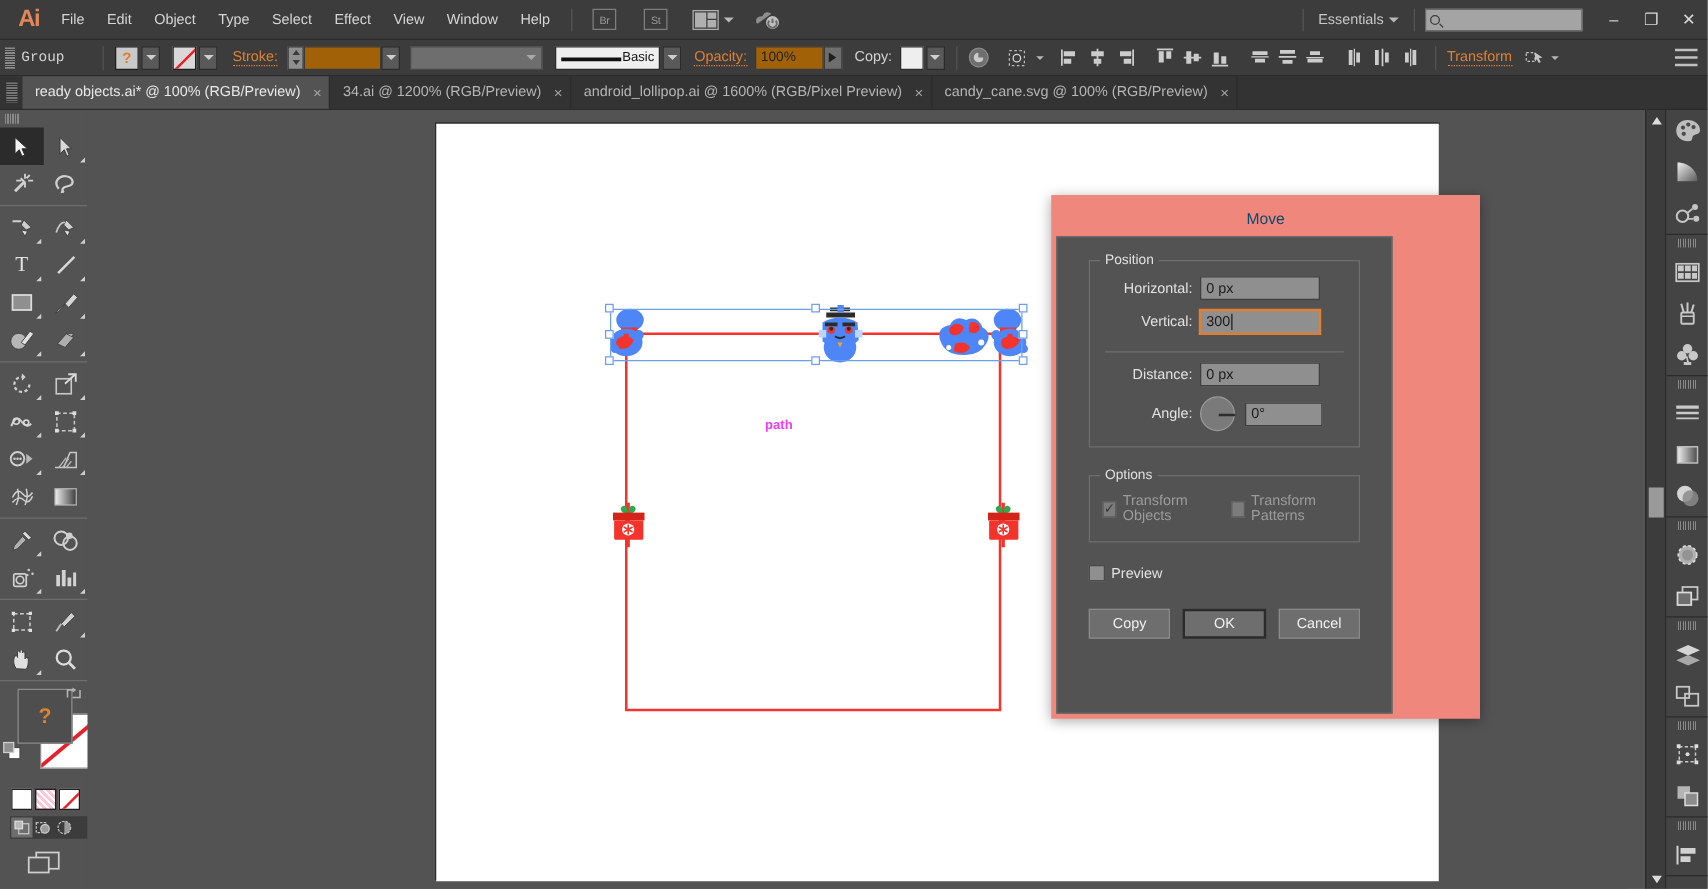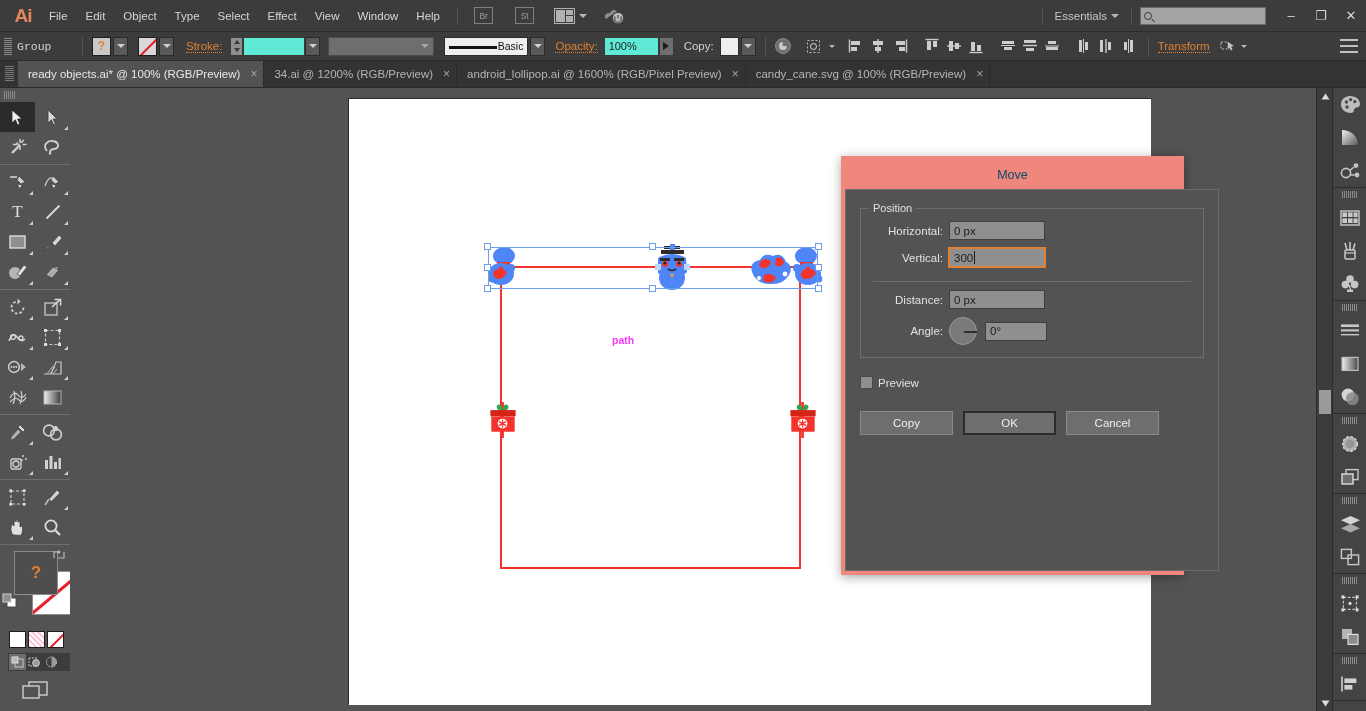--- a/index.html
+++ b/index.html
@@ -110,21 +110,21 @@
   .spin {
     width: 13px; height: 19px; background: #8f8f8f; border: 1px solid #3a3a3a;
     display: flex; flex-direction: column; align-items: center;
     justify-content: space-around;
   }
   .tri-up { width: 0; height: 0; border-left: 3.5px solid transparent;
     border-right: 3.5px solid transparent; border-bottom: 4px solid #3a3a3a; }
   .tri-dn { width: 0; height: 0; border-left: 3.5px solid transparent;
     border-right: 3.5px solid transparent; border-top: 4px solid #3a3a3a; }
   .field-gray {
-    height: 19px; background: #5eead4; border: 1px solid #3a3a3a;
+    height: 19px; background: #a16207; border: 1px solid #3a3a3a;
     display: flex; align-items: center; padding: 0 4px;
     font-size: 11px; color: #222;
   }
   .field-flat {
     height: 19px; background: #6e6e6e; border: 1px solid #4a4a4a;
   }
   .brush-preview {
     width: 84px; height: 19px; background: #efefef; border: 1px solid #2b2b2b;
     display: flex; align-items: center; justify-content: flex-end;
     padding-right: 4px; font-size: 10.5px; color: #111; position: relative;
@@ -316,23 +316,23 @@
     position: absolute; left: 841px; top: 156px; width: 343px; height: 419px;
     background: #f0877c;
     padding: 4px;
     box-shadow: 0 2px 10px rgba(0,0,0,0.35);
   }
   .dlg-title {
     height: 29px; display: flex; align-items: center; justify-content: center;
     color: #0c4a6e; font-size: 12.5px;
   }
   .dlg-body {
-    width: 374px; height: 382px; background: #535353;
+    width: 269px; height: 382px; background: #535353;
     border: 1px solid #6b6b6b;
-    padding: 10px 14px;
+    padding: 10px 25px;
   }
   .fieldset {
     border: 1px solid #6e6e6e; margin-top: 8px;
     padding: 4px 10px 12px 10px; position: relative;
   }
   .fs-legend {
     position: absolute; left: 8px; top: -7px; background: #535353;
     padding: 0 4px; font-size: 11px; color: #e0e0e0;
   }
   .frow {
@@ -1200,20 +1200,30 @@
           <div class="inp">0 px</div>
         </div>
 
         <div class="frow">
           <div class="lbl">Angle:</div>
           <div class="dial"></div>
           <div class="inp" style="width:62px;">0°</div>
         </div>
       </fieldset>
 
+      <fieldset class="fieldset" style="margin-top:22px; padding-bottom:14px;">
+        <div class="fs-legend">Options</div>
+        <div class="chk-row" style="margin-top:10px;">
+          <div class="chk disabled">✓</div>
+          <div class="chk-lbl disabled">Transform Objects</div>
+          <div style="width:18px"></div>
+          <div class="chk disabled"></div>
+          <div class="chk-lbl disabled">Transform Patterns</div>
+        </div>
+      </fieldset>
 
       <div class="chk-row" style="margin-top:18px;">
         <div class="chk"></div>
         <div class="chk-lbl">Preview</div>
       </div>
 
       <div class="btn-row">
         <div class="btn">Copy</div>
         <div class="btn default">OK</div>
         <div class="btn">Cancel</div>

